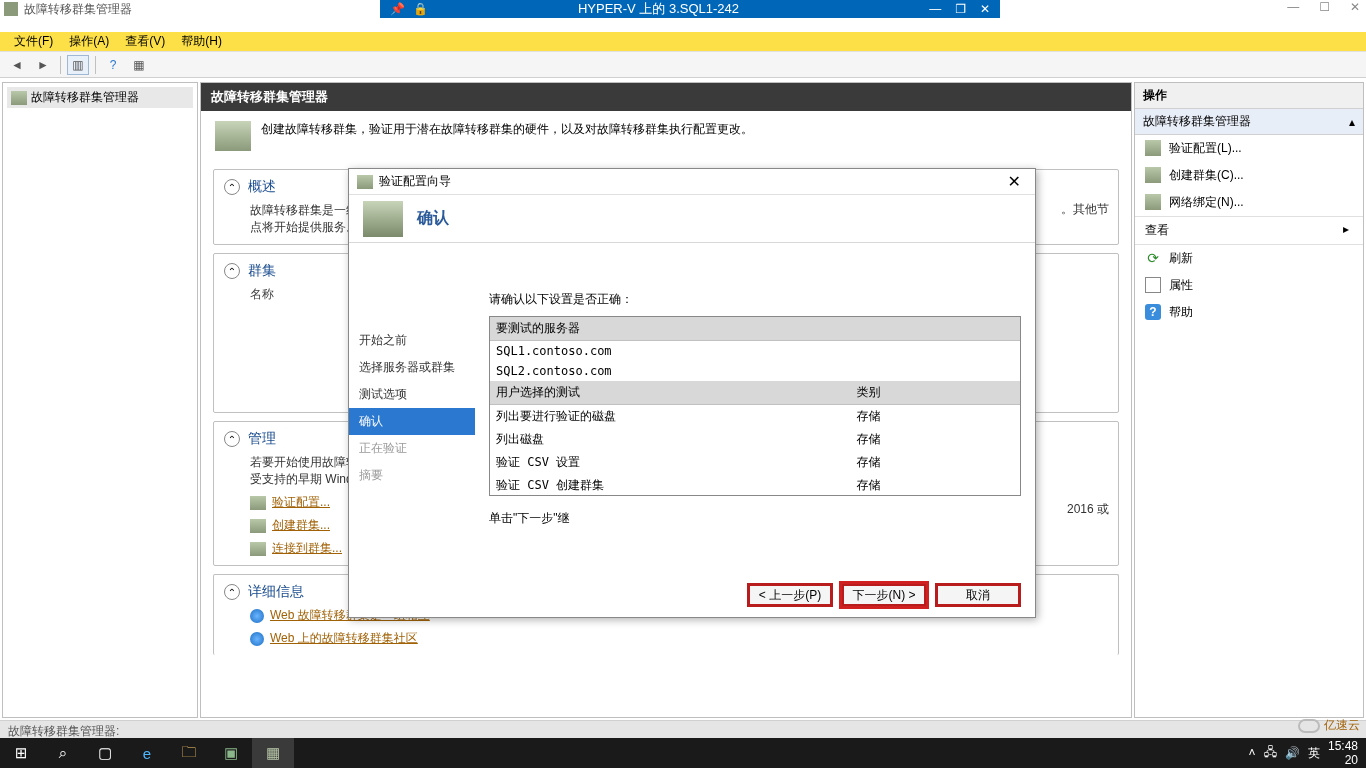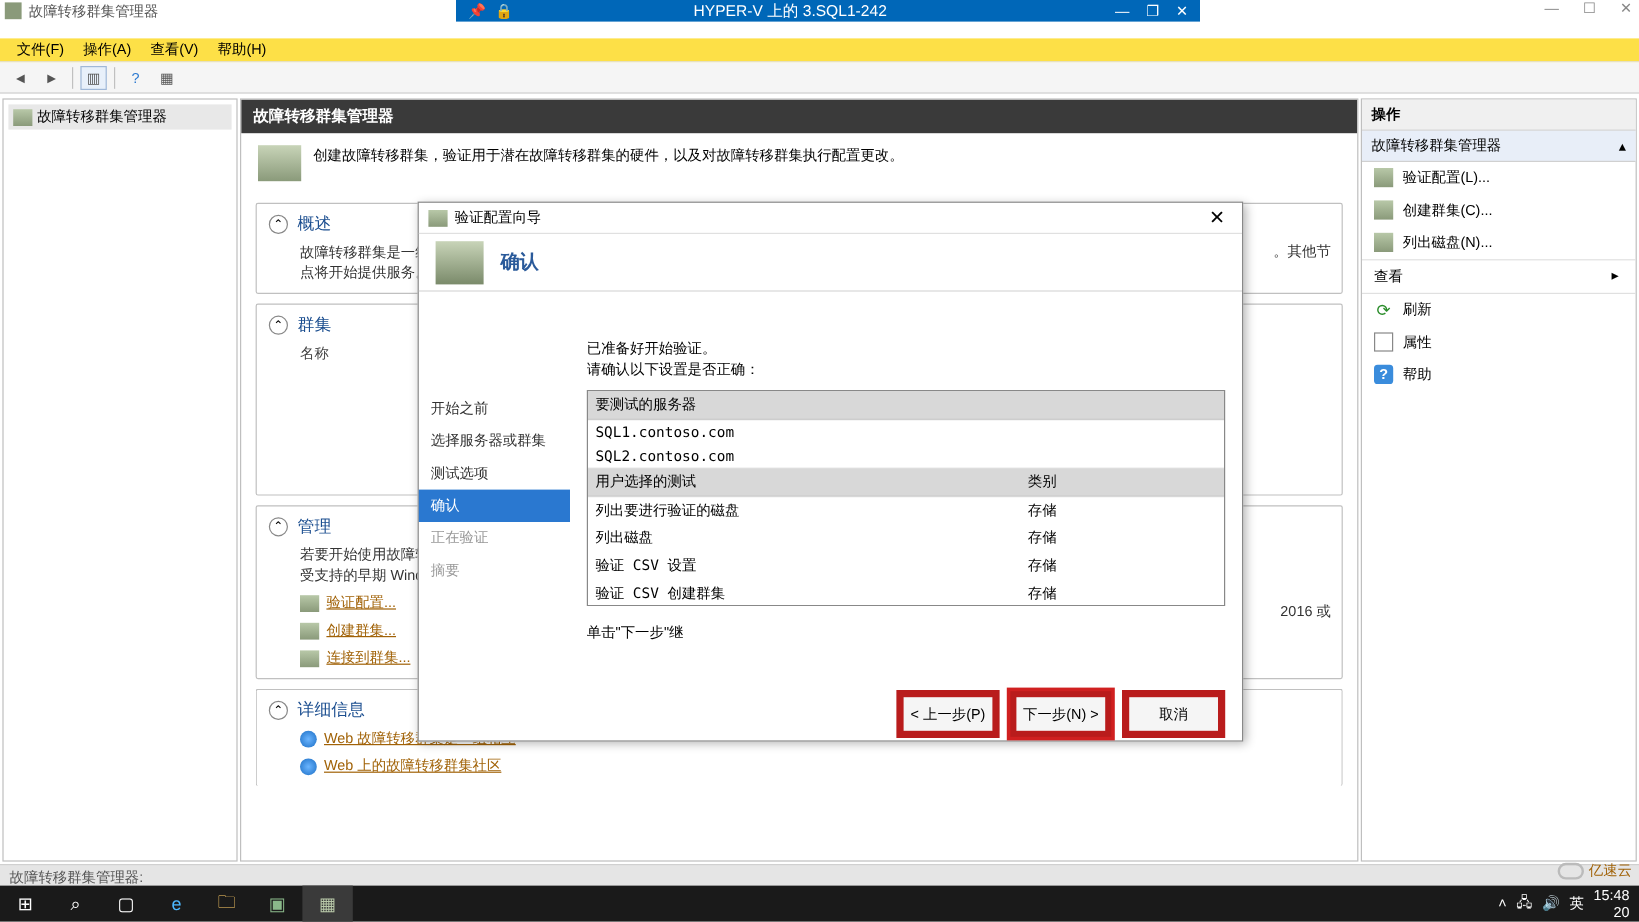--- a/index.html
+++ b/index.html
@@ -83,21 +83,21 @@
 .wiz-nav-item.disabled { color: #999; }
 .wiz-content { flex: 1; padding: 10px 14px; position: relative; }
 .wiz-instr { margin-bottom: 8px; line-height: 1.5; }
 .wiz-table-wrap { border: 1px solid #888; height: 180px; overflow-y: scroll; background: #fff; }
 .wiz-table { width: 100%; border-collapse: collapse; }
 .wiz-table th { background: #d8d8d8; text-align: left; padding: 3px 6px; font-weight: normal; border-bottom: 1px solid #c0c0c0; }
 .wiz-table td { padding: 3px 6px; font-family: "SimSun", monospace; }
 .wiz-table .grp { background: #d8d8d8; }
 .wiz-hint { margin-top: 14px; }
 .wiz-footer { height: 44px; display: flex; align-items: center; justify-content: flex-end; padding: 0 14px; gap: 8px; }
-.wiz-btn { min-width: 86px; height: 40px; border: 6px solid #b91c1c; background: #f5f5f5; display: flex; align-items: center; justify-content: center; }
+.wiz-btn { min-width: 86px; height: 24px; border: 3px solid #b91c1c; background: #f5f5f5; display: flex; align-items: center; justify-content: center; }
 .wiz-btn.highlight { outline: 3px solid #d02020; outline-offset: -1px; }
 
 
 .watermark { position: absolute; right: 6px; bottom: 34px; color: #a16207; font-size: 16px; display: flex; align-items: center; gap: 4px; }
 .watermark .cloud { width: 22px; height: 14px; border: 2px solid #bbb; border-radius: 10px; position: relative; }
 </style>
 </head>
 <body>
 
 <div class="vm-center">
@@ -228,21 +228,21 @@
     <div class="action-item">
       <div class="aicon cluster"></div>
       <span>验证配置(L)...</span>
     </div>
     <div class="action-item">
       <div class="aicon cluster"></div>
       <span>创建群集(C)...</span>
     </div>
     <div class="action-item">
       <div class="aicon cluster"></div>
-      <span>列出磁盘(N)...</span>
+      <span>网络绑定(N)...</span>
     </div>
     <div class="action-item view">
       <span>查看</span>
       <span>▸</span>
     </div>
     <div class="action-item">
       <div class="aicon refresh">⟳</div>
       <span>刷新</span>
     </div>
     <div class="action-item">
@@ -270,21 +270,20 @@
     <div class="wiz-nav">
       <div class="wiz-nav-item">开始之前</div>
       <div class="wiz-nav-item">选择服务器或群集</div>
       <div class="wiz-nav-item">测试选项</div>
       <div class="wiz-nav-item active">确认</div>
       <div class="wiz-nav-item disabled">正在验证</div>
       <div class="wiz-nav-item disabled">摘要</div>
     </div>
     <div class="wiz-content">
       <div class="wiz-instr">
-        <div>已准备好开始验证。</div>
         <div>请确认以下设置是否正确：</div>
       </div>
       <div class="wiz-table-wrap">
         <table class="wiz-table">
           <tbody>
               <tr class="grp">
                 <th colspan="2">要测试的服务器</th>
               </tr>
           <tr>
                 <td colspan="2">SQL1.contoso.com</td>

